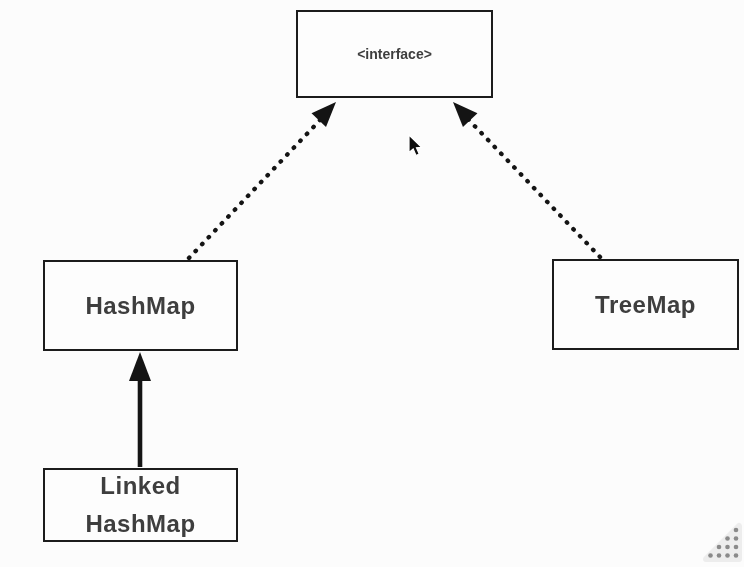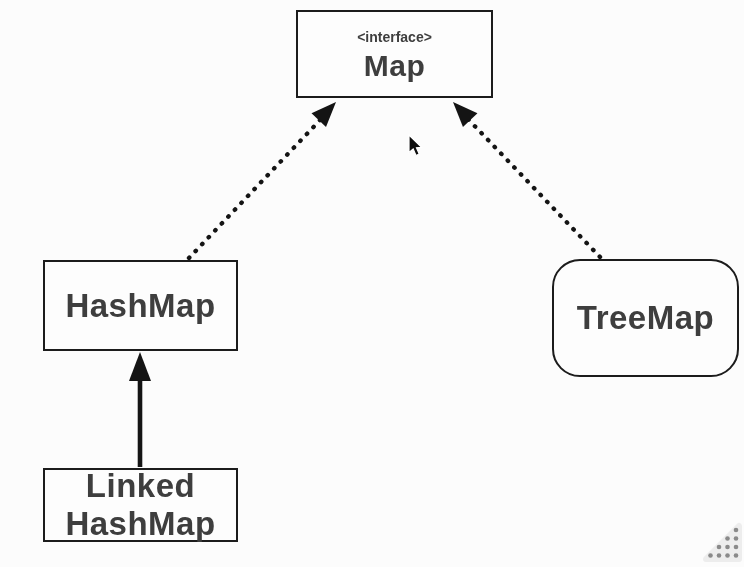--- a/index.html
+++ b/index.html
@@ -21,32 +21,32 @@
     border: 2.5px solid #1c1c1c;
     display: flex;
     flex-direction: column;
     align-items: center;
     justify-content: center;
     text-align: center;
     color: #3e3e3e;
     font-weight: bold;
   }
   .node .class-name {
-    font-size: 33px;
+    font-size: 24px;
     line-height: 36px;
     letter-spacing: 0.5px;
   }
   .node .stereotype {
     font-size: 14px;
     line-height: 24px;
   }
   #node-map           { left: 296px; top: 10px;  width: 197px; height: 88px; }
   #node-map .class-name { font-size: 30px; line-height: 34px; }
   #node-hashmap       { left: 43px;  top: 260px; width: 195px; height: 91px; }
-  #node-treemap       { left: 552px; top: 259px; width: 187px; height: 118px; border-radius: 28px; }
+  #node-treemap       { left: 552px; top: 259px; width: 187px; height: 91px; }
   #node-linkedhashmap { left: 43px;  top: 468px; width: 195px; height: 74px; }
   #node-linkedhashmap .class-name { line-height: 38px; }
   svg.overlay {
     position: absolute;
     left: 0; top: 0;
     width: 744px; height: 567px;
     pointer-events: none;
   }
   .edge-line-dotted {
     stroke: #141414;
@@ -91,21 +91,20 @@
       <polygon class="arrow-head" points="140,352 129,381 151,381"></polygon>
     </g>
 
     <g transform="translate(409,135)">
       <polygon class="cursor-shape" points="0,0 0,17.5 4.2,14 7,20.5 10.2,19 7.5,12.7 12.6,12.4"></polygon>
     </g>
   </svg>
 
   <div class="node" id="node-map">
     <div class="stereotype">&lt;interface&gt;</div>
-    <div class="class-name">Map</div>
   </div>
 
   <div class="node" id="node-hashmap">
     <div class="class-name">HashMap</div>
   </div>
 
   <div class="node" id="node-treemap">
     <div class="class-name">TreeMap</div>
   </div>
 

